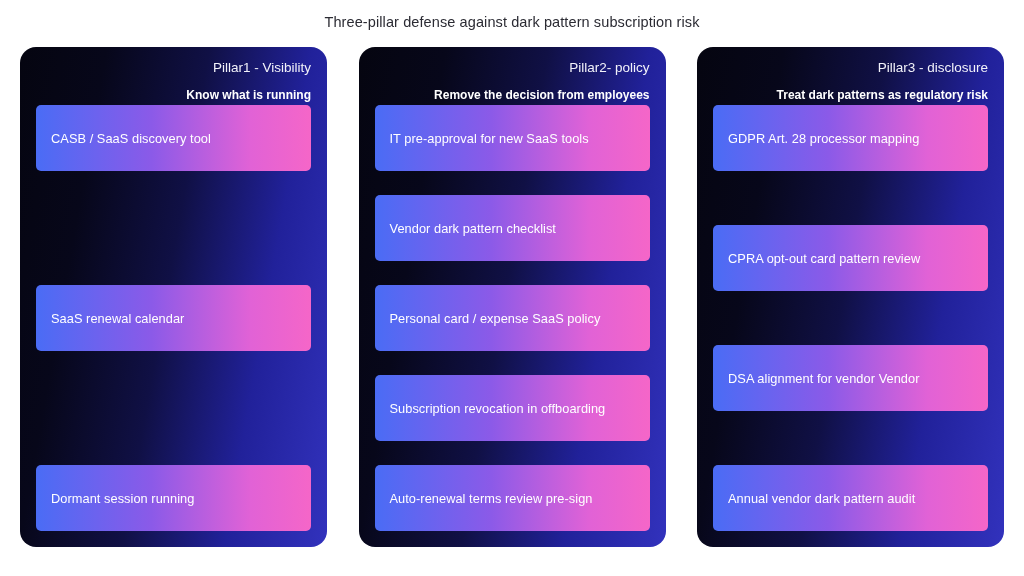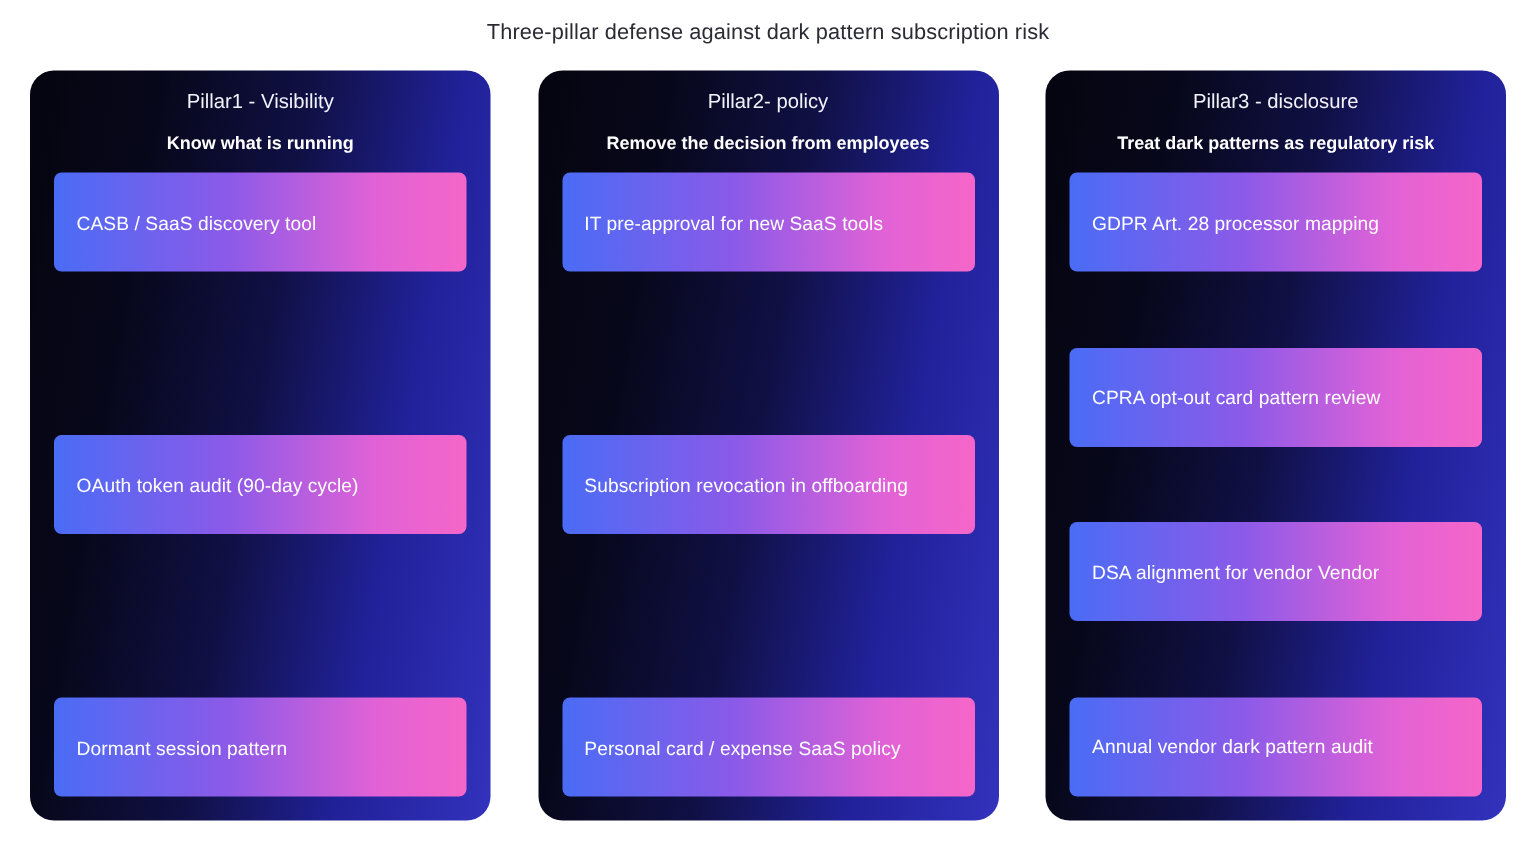--- a/index.html
+++ b/index.html
@@ -55,22 +55,22 @@
         #101045 48%,
         #21219a 74%,
         #3232bd 100%);
     display: flex;
     flex-direction: column;
     overflow: hidden;
   }
 
   .card-header {
     flex: 0 0 auto;
-    text-align: center;
-    padding-bottom: 10px;
+    text-align: right;
+    padding-bottom: 0;
   }
 
   .card-title {
     font-size: 13.5px;
     font-weight: 400;
     color: #f2f2fa;
     line-height: 20px;
     white-space: nowrap;
   }
 
@@ -121,42 +121,48 @@
     <div class="pillar-card">
       <div class="card-header">
         <div class="card-title">Pillar1 -  Visibility</div>
         <div class="card-subtitle">Know what is running</div>
       </div>
       <div class="items">
         <div class="item-pill">
           <span class="item-label">CASB / SaaS discovery tool</span>
         </div>
         <div class="item-pill">
-          <span class="item-label">OAuth token audit (90-day cycle)</span>
+          <span class="item-label">SaaS renewal calendar</span>
         </div>
         <div class="item-pill">
-          <span class="item-label">Dormant session pattern</span>
+          <span class="item-label">Dormant session running</span>
         </div>
       </div>
     </div>
 
     <div class="pillar-card">
       <div class="card-header">
         <div class="card-title">Pillar2-  policy</div>
         <div class="card-subtitle">Remove the decision from employees</div>
       </div>
       <div class="items">
         <div class="item-pill">
           <span class="item-label">IT pre-approval for new SaaS tools</span>
         </div>
         <div class="item-pill">
+          <span class="item-label">Vendor dark pattern checklist</span>
+        </div>
+        <div class="item-pill">
+          <span class="item-label">Personal card / expense SaaS policy</span>
+        </div>
+        <div class="item-pill">
           <span class="item-label">Subscription revocation in offboarding</span>
         </div>
         <div class="item-pill">
-          <span class="item-label">Personal card / expense SaaS policy</span>
+          <span class="item-label">Auto-renewal terms review pre-sign</span>
         </div>
       </div>
     </div>
 
     <div class="pillar-card">
       <div class="card-header">
         <div class="card-title">Pillar3 -  disclosure</div>
         <div class="card-subtitle">Treat dark patterns as regulatory risk</div>
       </div>
       <div class="items">

